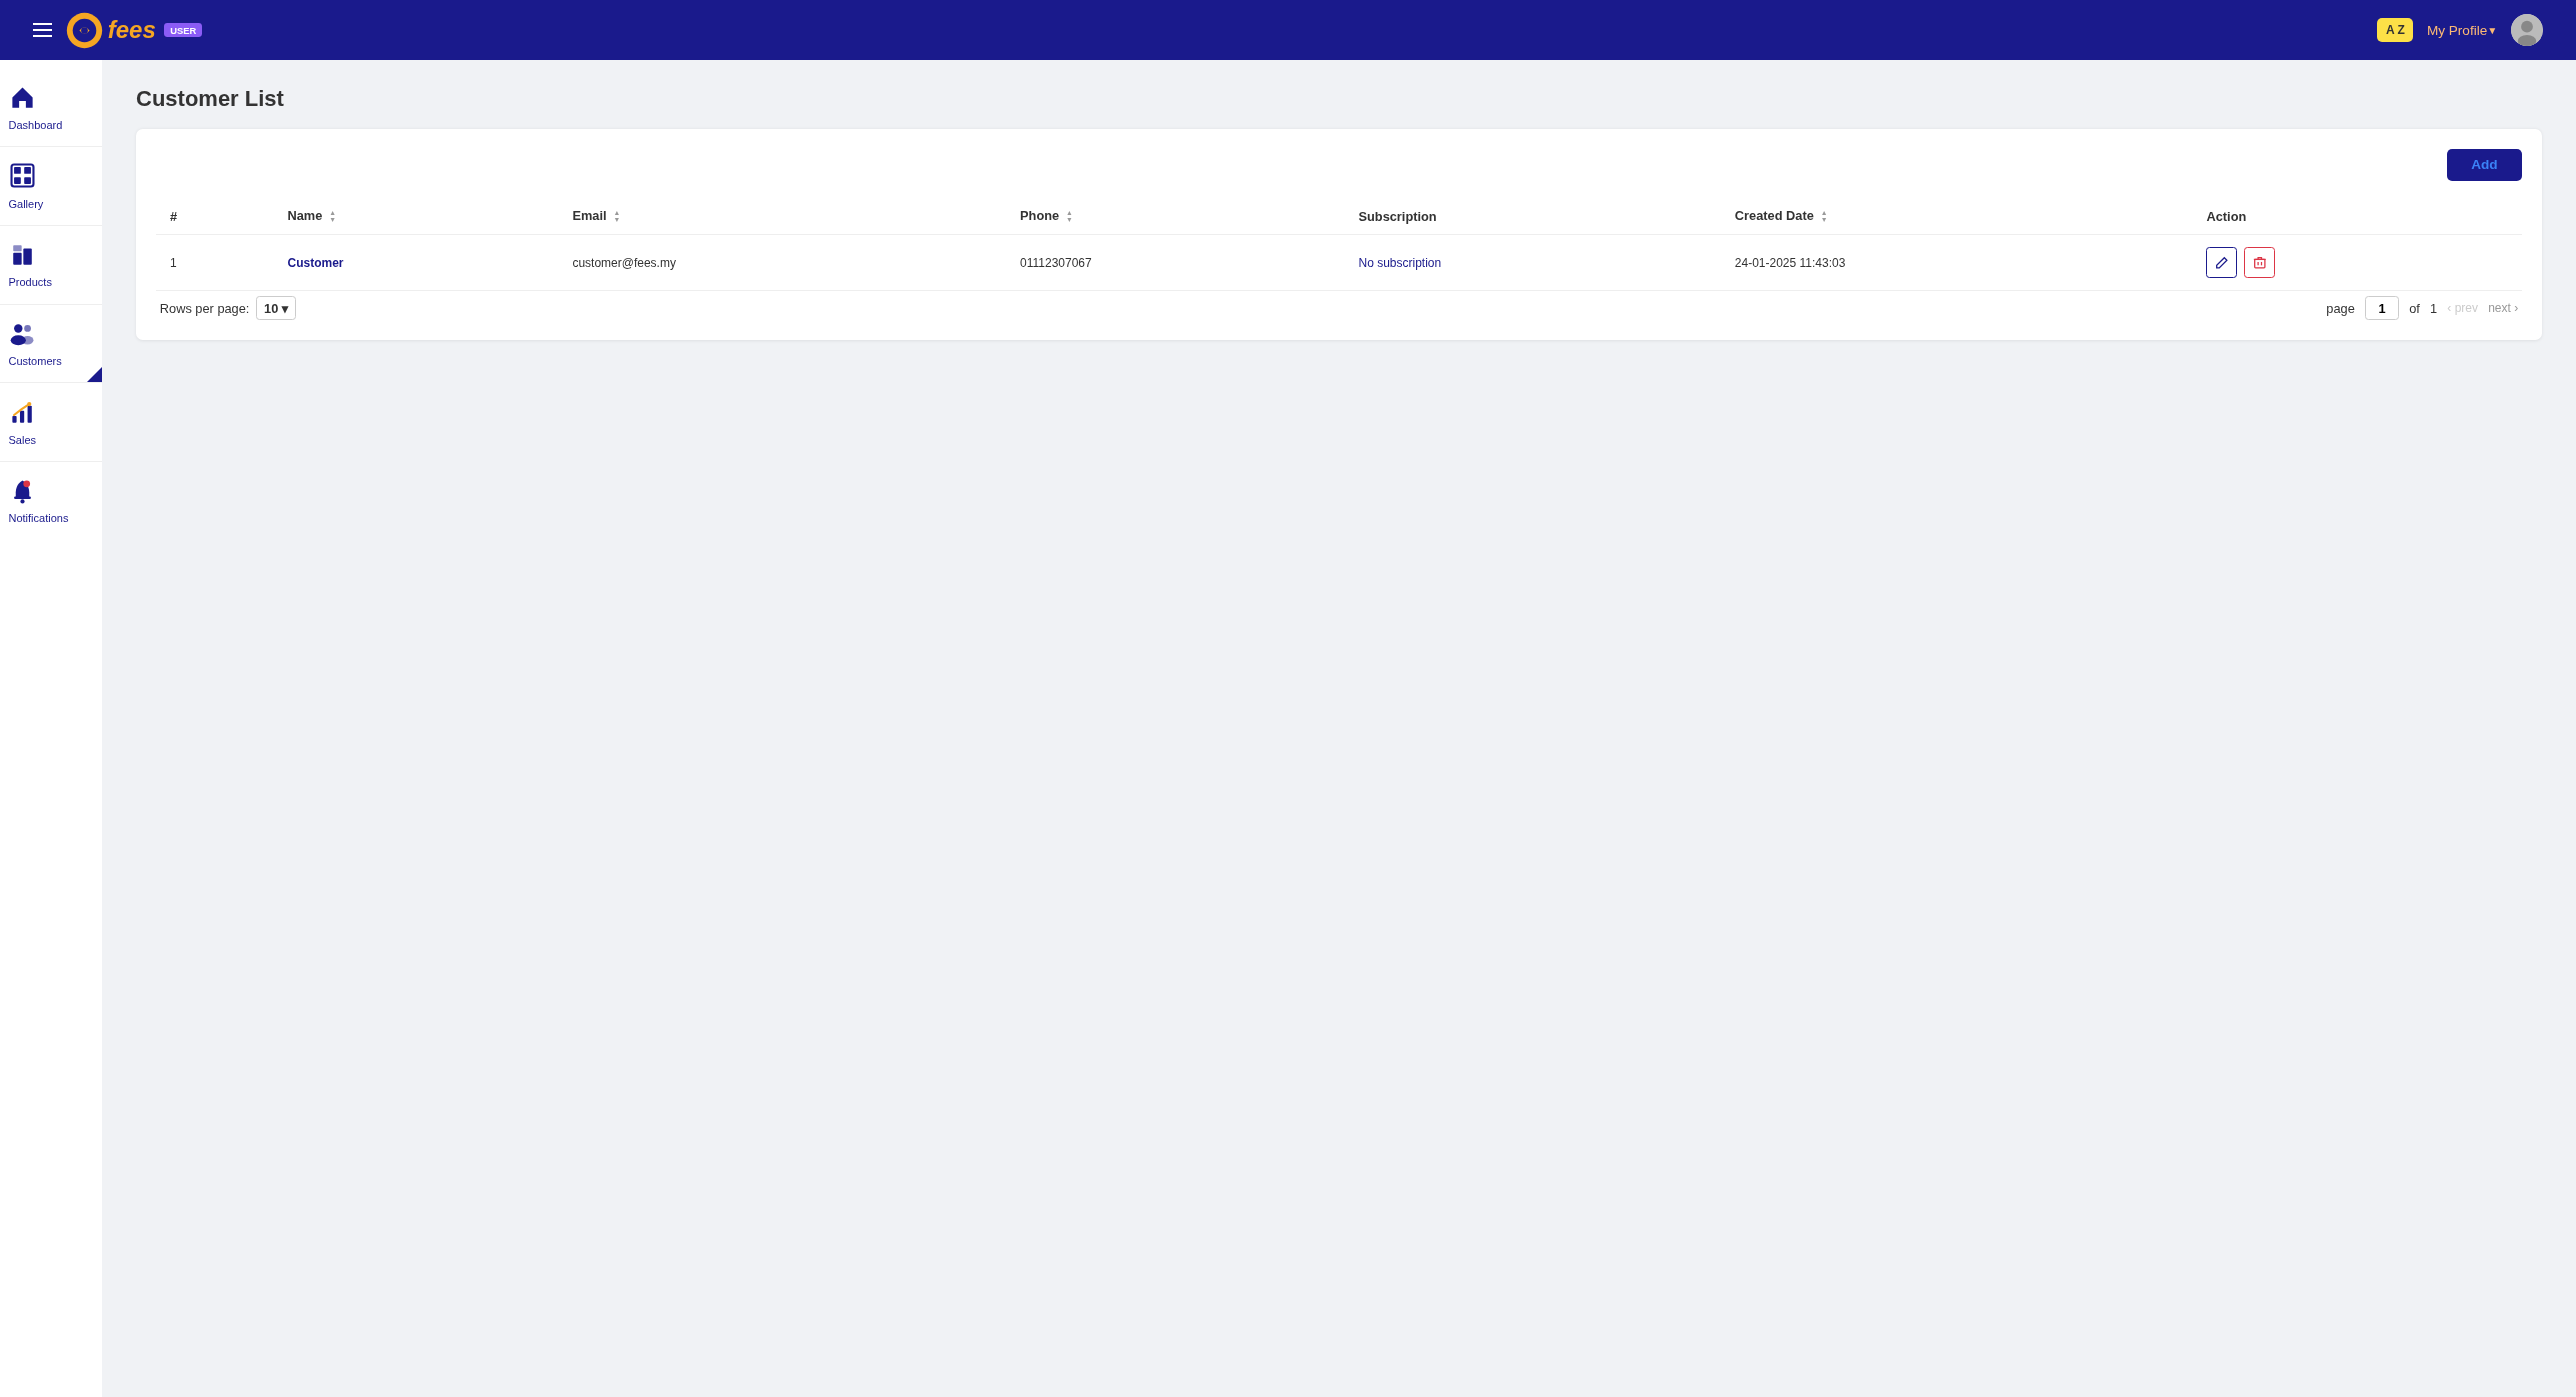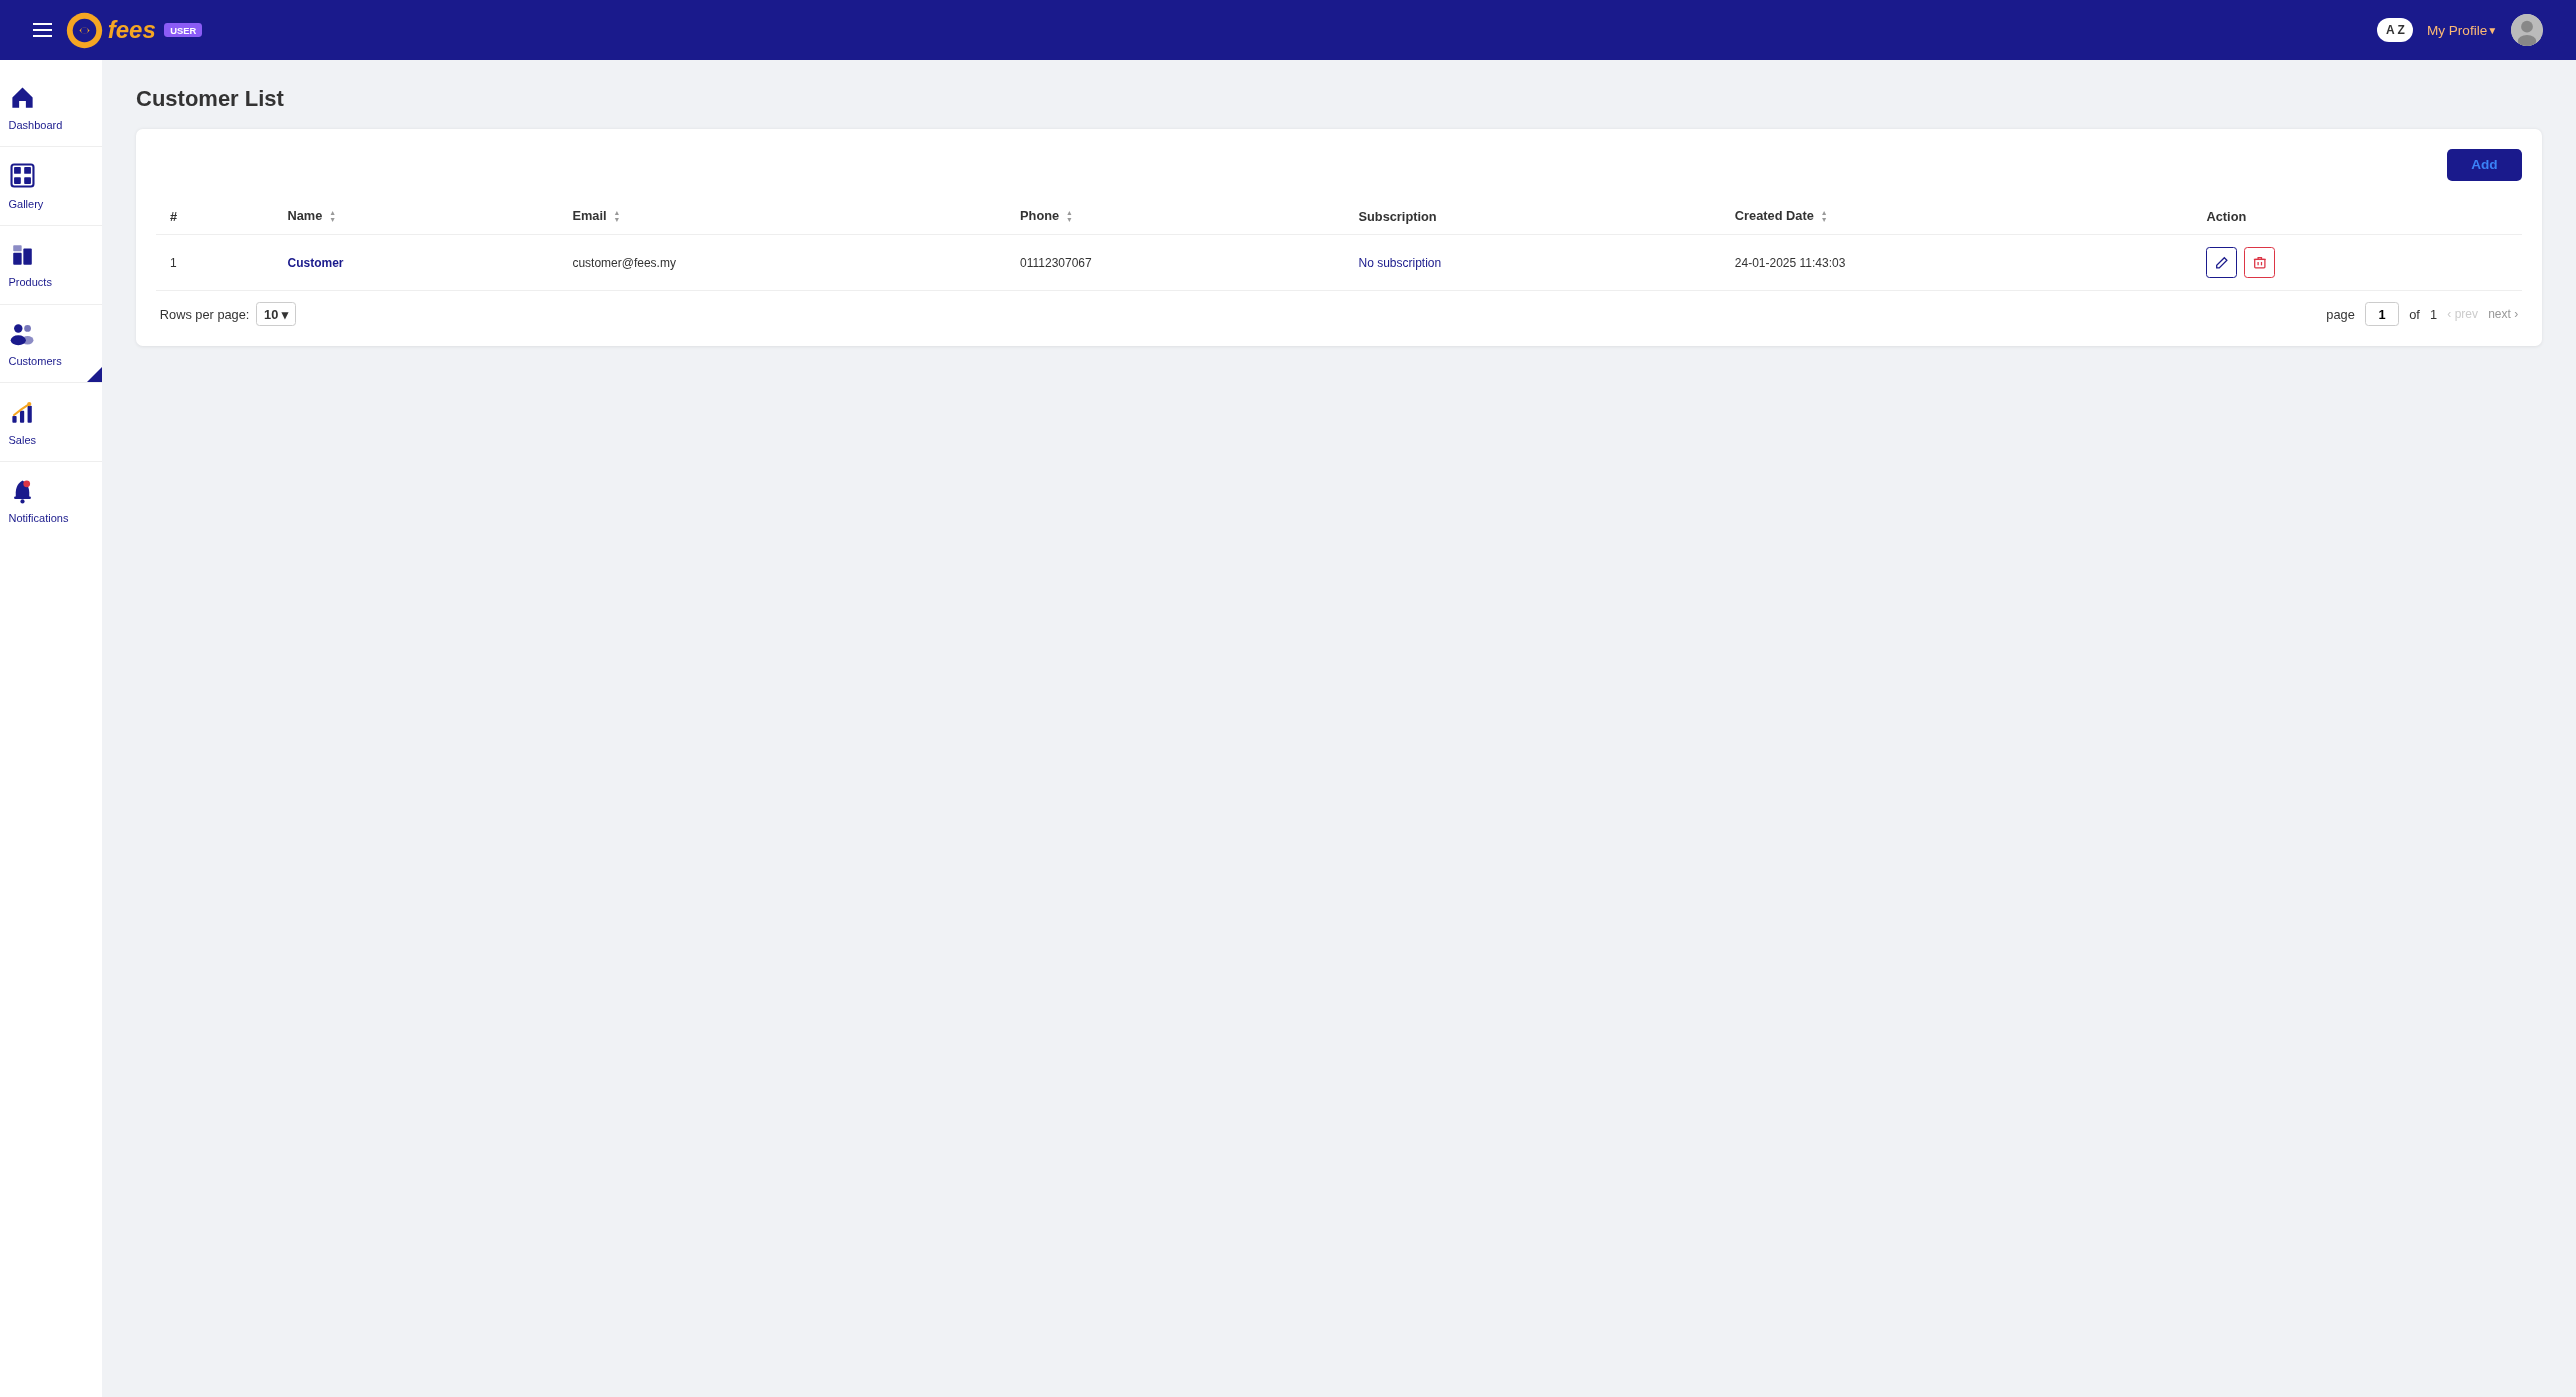--- a/index.html
+++ b/index.html
@@ -30,23 +30,23 @@
       background: #8b5cf6;
       color: white;
       font-size: 9.4px;
       font-weight: 700;
       padding: 1.7px 6px;
       border-radius: 3.4px;
       margin-left: 3.4px;
     }
     .header-right { display: flex; align-items: center; gap: 13.6px; }
     .az-button {
-      background: #ffffff;
+      background: #fde047;
       border: none;
-      border-radius: 12px;
+      border-radius: 5px;
       padding: 5.1px 8.5px;
       font-weight: 700;
       font-size: 12px;
       cursor: pointer;
       color: #333;
       text-align: center;
     }
     .profile-section { display: flex; align-items: center; gap: 0; color: #fdba74; cursor: pointer; }
     .profile-name { font-size: 13.6px; font-weight: 500; }
     .profile-arrow { font-size: 10.2px; }
@@ -191,21 +191,21 @@
       display: flex; align-items: center; justify-content: center;
       cursor: pointer;
       color: #dc3545;
     }
 
     
     .pagination-row {
       display: flex;
       align-items: flex-start;
       justify-content: space-between;
-      margin-top: 11px;
+      margin-top: 5px;
       padding: 0 3.4px;
     }
     .rows-per-page { display: flex; align-items: center; gap: 6.8px; font-size: 12.8px; color: #333; }
     .rows-select {
       display: flex; align-items: center; gap: 3.4px;
       border: 0.9px solid #ccc;
       border-radius: 3.4px;
       padding: 3.4px 6.8px;
       cursor: pointer;
       font-size: 12.8px;

